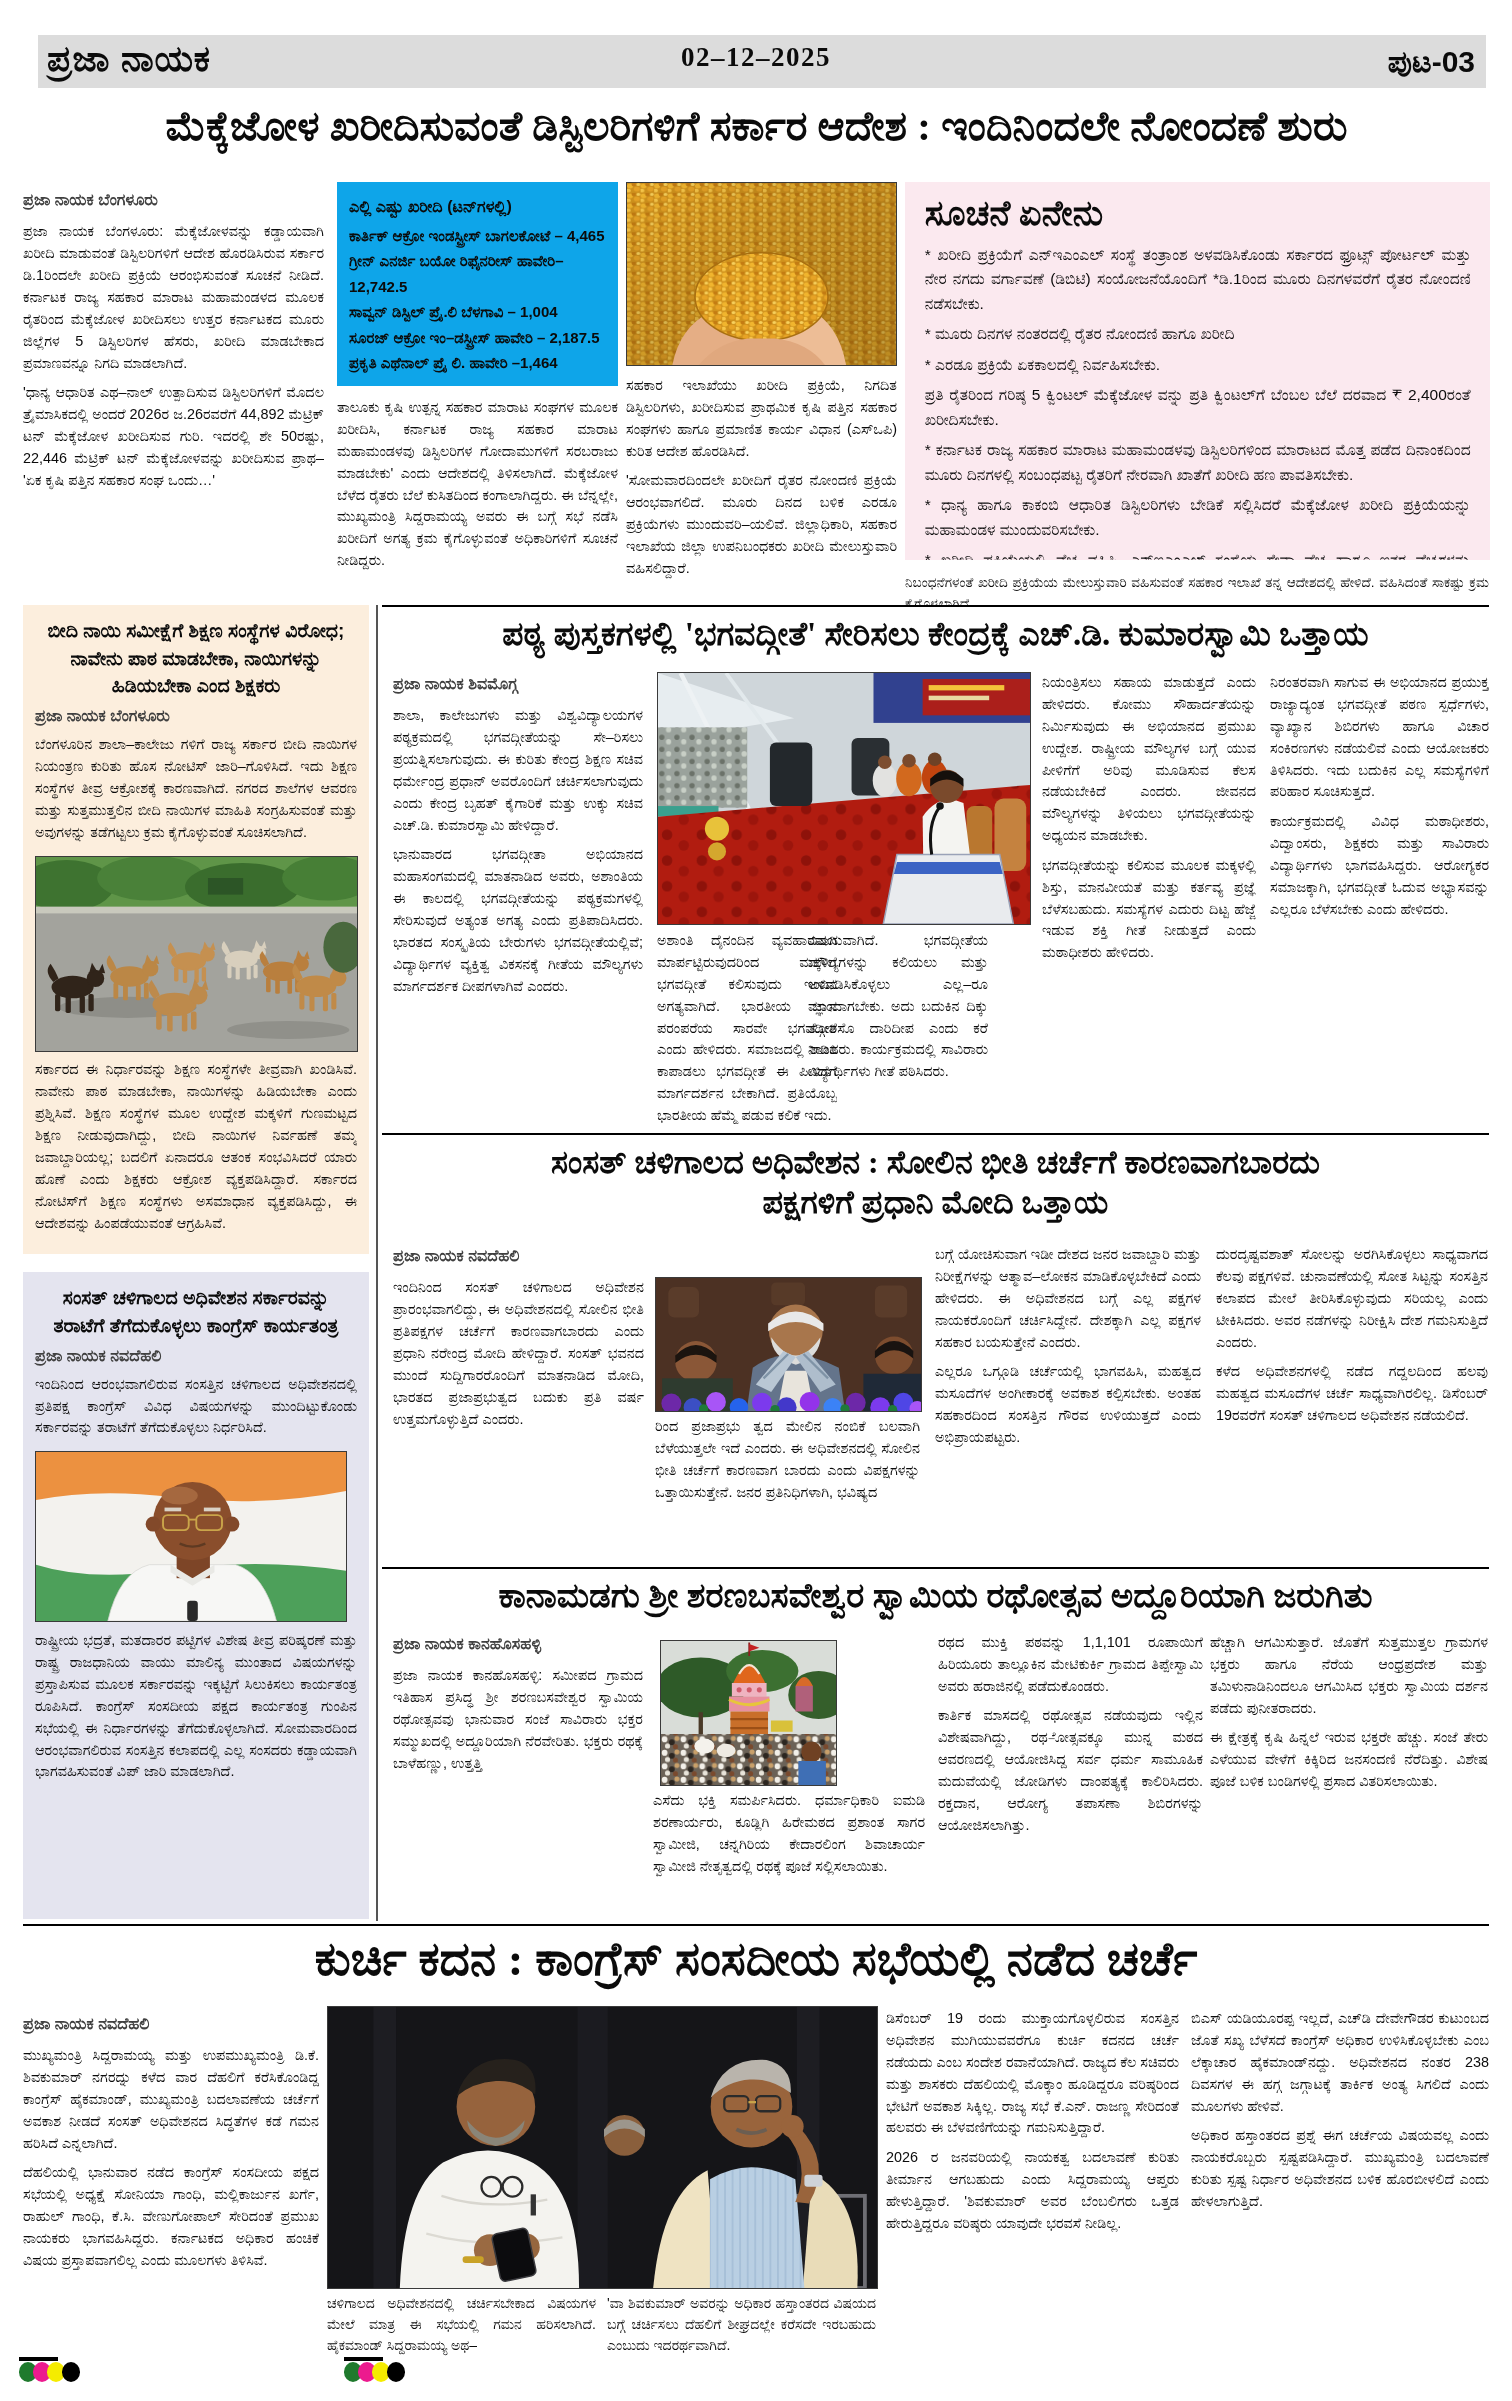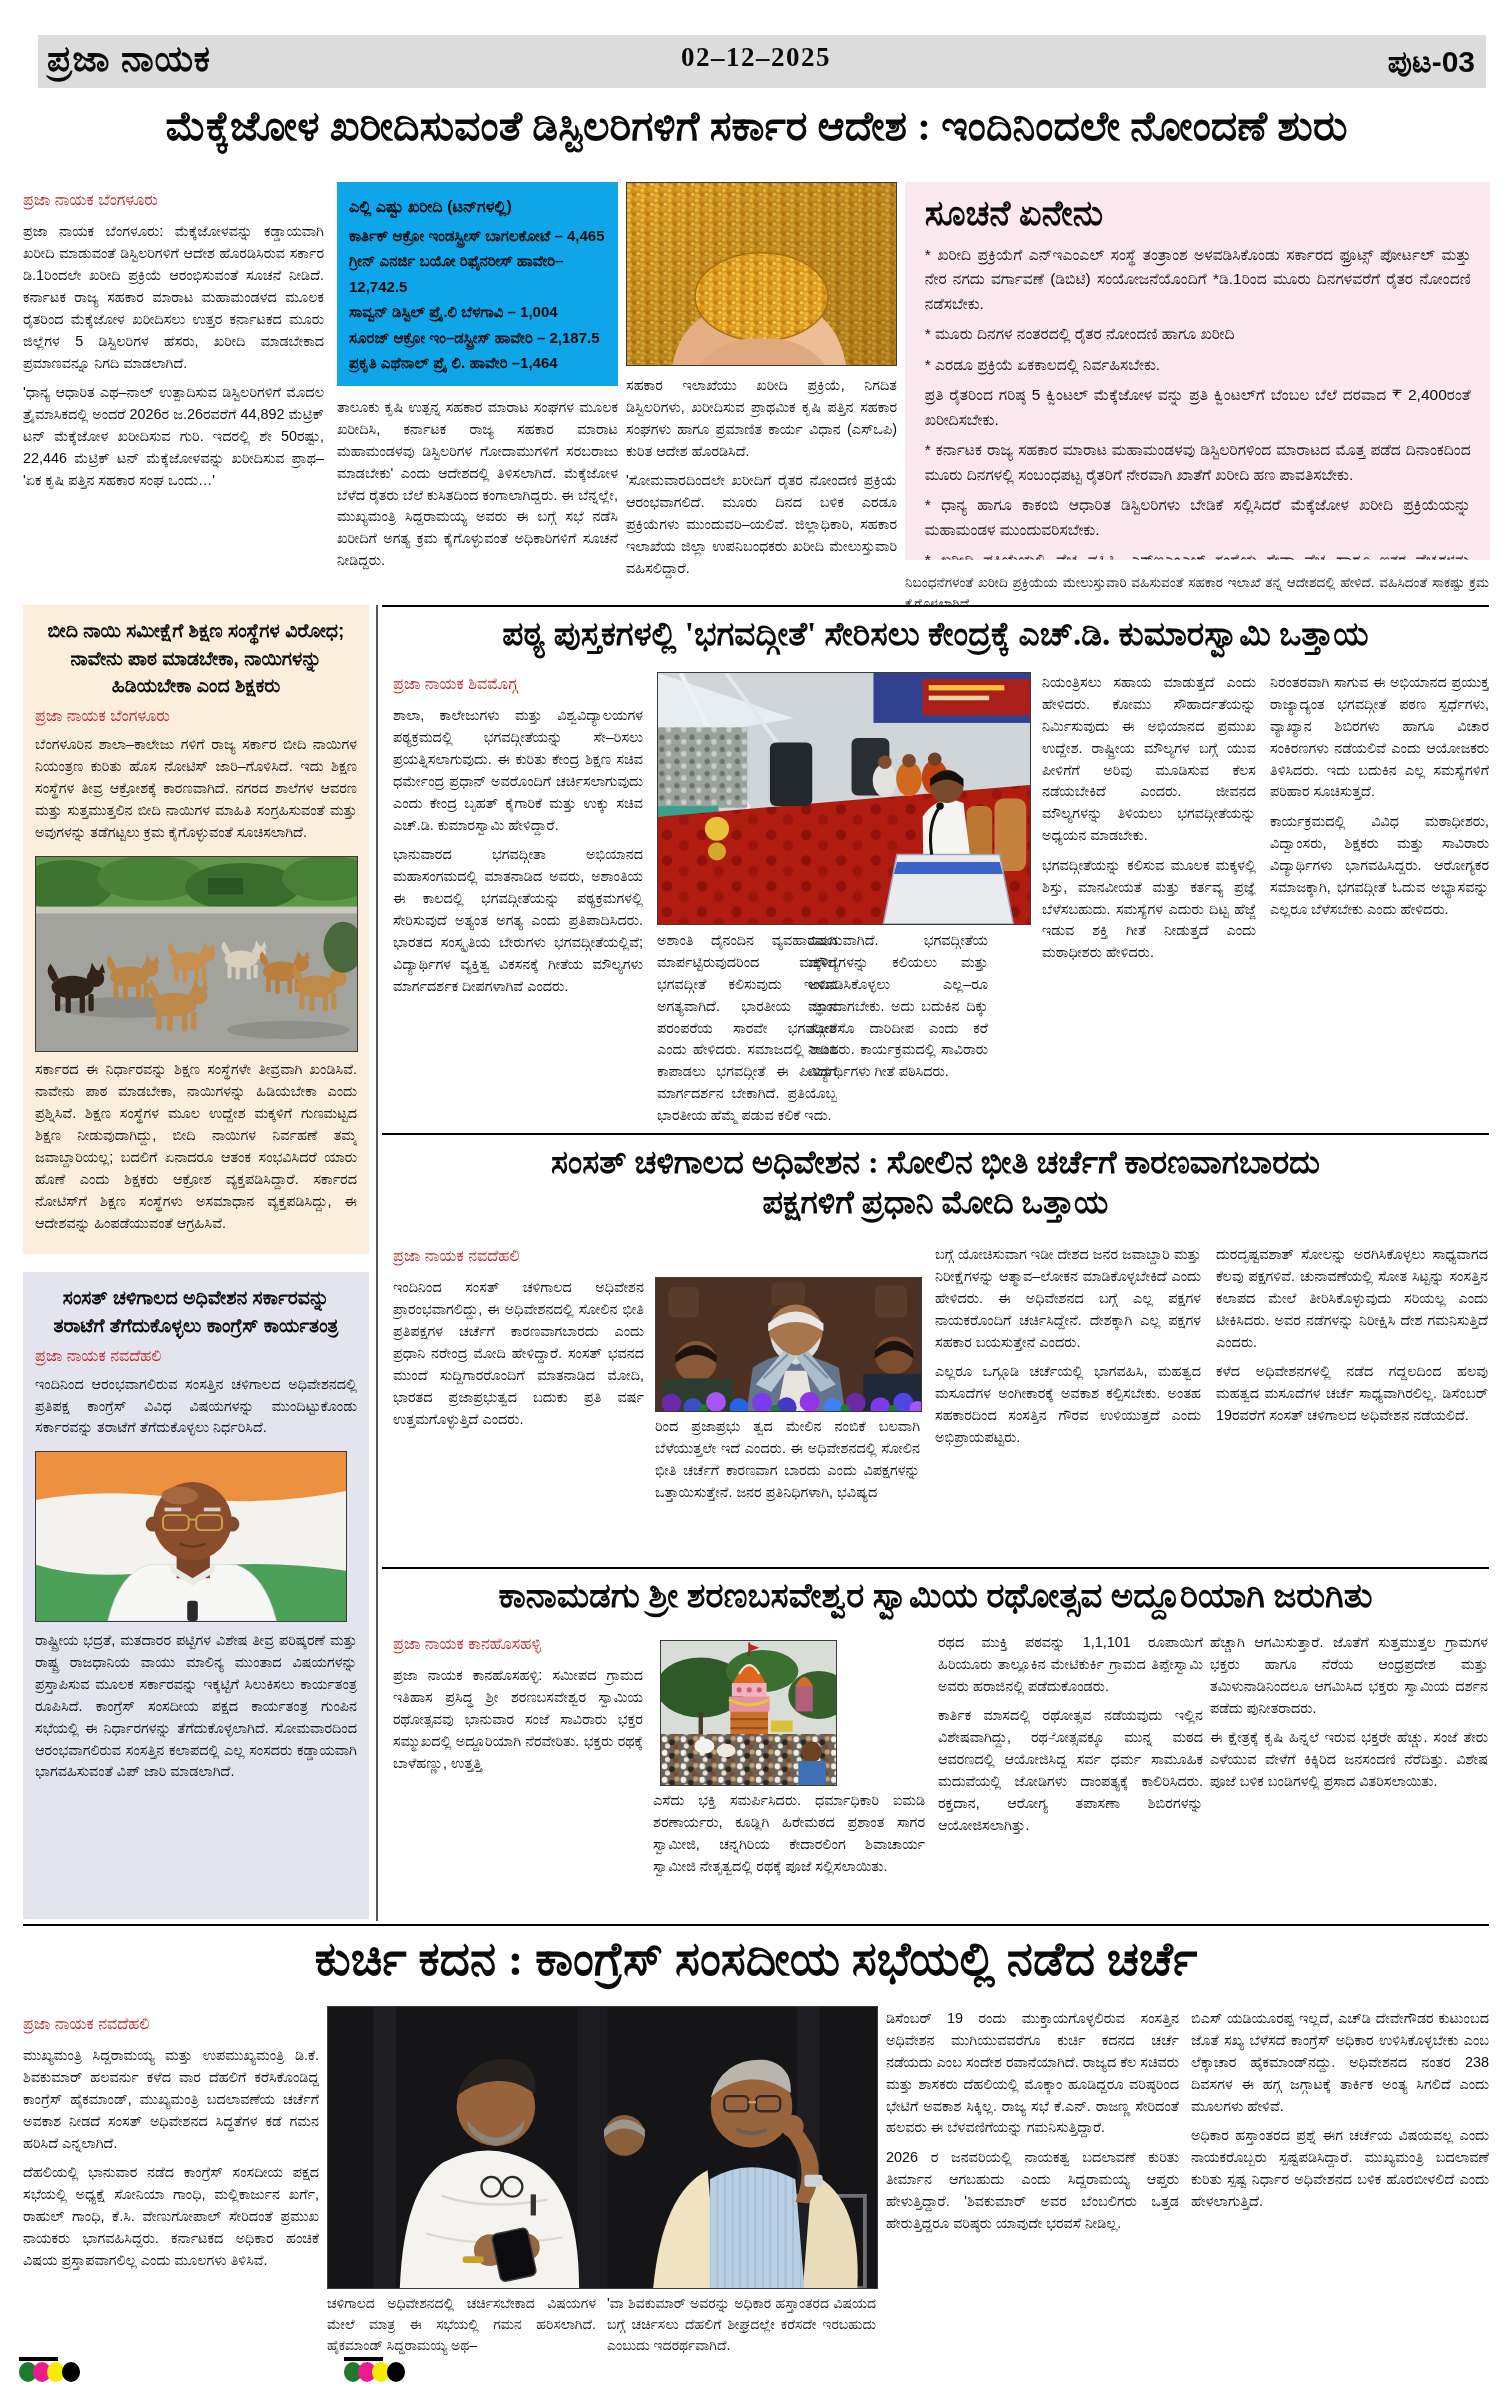--- a/index.html
+++ b/index.html
@@ -11,21 +11,21 @@
   .masthead{font-weight:bold;font-size:36px;letter-spacing:0.8px;}
   .hdrdate{font-family:"Liberation Serif",serif;font-weight:bold;font-size:27px;letter-spacing:1.5px;text-align:center;}
   .pageno{font-weight:bold;font-size:30px;text-align:right;}
   
   .h-main{font-family:"Liberation Serif",serif;font-weight:900;font-size:41px;text-align:center;line-height:1.1;}
   .h-art{font-family:"Liberation Serif",serif;font-weight:900;text-align:center;line-height:1.25;}
   .h-box{font-weight:bold;font-size:19px;text-align:center;line-height:1.45;}
   
   .jtext{text-align:justify;font-size:14.4px;line-height:1.52;word-break:break-word;overflow:hidden;}
   .jtext p{margin:0 0 7.6px 0;}
-  .dateline{color:#b91c1c;font-weight:normal;font-size:16px;margin-bottom:9px;}
+  .dateline{color:#404040;font-weight:bold;font-size:16px;margin-bottom:9px;}
   .rule{background:#000;}
   .vline{background:#555;}
   
   .statsbox{background:#0ea5e9;padding:10.6px 12px;font-weight:bold;font-size:15px;line-height:1.7;}
   .statsbox .t{font-size:16px;margin-bottom:3px;}
   .noticebox{background:#fbe9ef;padding:12px 19.7px;overflow:hidden;}
   .noticebox .t{font-weight:900;font-size:35px;margin:0 0 9px 0;font-family:"Liberation Serif",serif;}
   .noticebox p{font-size:15.5px;line-height:1.58;margin:0 0 6px 0;text-align:justify;}
   .boxA{background:#fceedd;padding:12px;overflow:hidden;}
   .boxB{background:#e4e4ef;padding:12px;overflow:hidden;}
@@ -384,21 +384,21 @@
   <div class="abs jtext" style="left:1210px;top:1632px;width:278px;height:287px;">
     <p>ಹೆಚ್ಚಾಗಿ ಆಗಮಿಸುತ್ತಾರೆ. ಜೊತೆಗೆ ಸುತ್ತಮುತ್ತಲ ಗ್ರಾಮಗಳ ಭಕ್ತರು ಹಾಗೂ ನೆರೆಯ ಆಂಧ್ರಪ್ರದೇಶ ಮತ್ತು ತಮಿಳುನಾಡಿನಿಂದಲೂ ಆಗಮಿಸಿದ ಭಕ್ತರು ಸ್ವಾಮಿಯ ದರ್ಶನ ಪಡೆದು ಪುನೀತರಾದರು.</p>
     <p>ಈ ಕ್ಷೇತ್ರಕ್ಕೆ ಕೃಷಿ ಹಿನ್ನಲೆ ಇರುವ ಭಕ್ತರೇ ಹೆಚ್ಚು. ಸಂಜೆ ತೇರು ಎಳೆಯುವ ವೇಳೆಗೆ ಕಿಕ್ಕಿರಿದ ಜನಸಂದಣಿ ನೆರೆದಿತ್ತು. ವಿಶೇಷ ಪೂಜೆ ಬಳಿಕ ಬಂಡಿಗಳಲ್ಲಿ ಪ್ರಸಾದ ವಿತರಿಸಲಾಯಿತು.</p>
   </div>
 
   <div class="abs rule" style="left:23px;top:1924px;width:1466px;height:1.5px;"></div>
   <div class="abs h-art" style="left:23px;top:1930px;width:1466px;font-size:47px;">ಕುರ್ಚಿ ಕದನ : ಕಾಂಗ್ರೆಸ್ ಸಂಸದೀಯ ಸಭೆಯಲ್ಲಿ ನಡೆದ ಚರ್ಚೆ</div>
 
   <div class="abs jtext" style="left:23px;top:2012px;width:296px;height:355px;">
     <div class="dateline">ಪ್ರಜಾ ನಾಯಕ ನವದೆಹಲಿ</div>
-    <p>ಮುಖ್ಯಮಂತ್ರಿ ಸಿದ್ದರಾಮಯ್ಯ ಮತ್ತು ಉಪಮುಖ್ಯಮಂತ್ರಿ ಡಿ.ಕೆ. ಶಿವಕುಮಾರ್ ಹಲವರ್ನು ಕಳೆದ ವಾರ ದೆಹಲಿಗೆ ಕರೆಸಿಕೊಂಡಿದ್ದ ಕಾಂಗ್ರೆಸ್ ಹೈಕಮಾಂಡ್, ಮುಖ್ಯಮಂತ್ರಿ ಬದಲಾವಣೆಯ ಚರ್ಚೆಗೆ ಅವಕಾಶ ನೀಡದೆ ಸಂಸತ್ ಅಧಿವೇಶನದ ಸಿದ್ಧತೆಗಳ ಕಡೆ ಗಮನ ಹರಿಸಿದೆ ಎನ್ನಲಾಗಿದೆ.</p>
+    <p>ಮುಖ್ಯಮಂತ್ರಿ ಸಿದ್ದರಾಮಯ್ಯ ಮತ್ತು ಉಪಮುಖ್ಯಮಂತ್ರಿ ಡಿ.ಕೆ. ಶಿವಕುಮಾರ್ ನಗರದ್ನು ಕಳೆದ ವಾರ ದೆಹಲಿಗೆ ಕರೆಸಿಕೊಂಡಿದ್ದ ಕಾಂಗ್ರೆಸ್ ಹೈಕಮಾಂಡ್, ಮುಖ್ಯಮಂತ್ರಿ ಬದಲಾವಣೆಯ ಚರ್ಚೆಗೆ ಅವಕಾಶ ನೀಡದೆ ಸಂಸತ್ ಅಧಿವೇಶನದ ಸಿದ್ಧತೆಗಳ ಕಡೆ ಗಮನ ಹರಿಸಿದೆ ಎನ್ನಲಾಗಿದೆ.</p>
     <p>ದೆಹಲಿಯಲ್ಲಿ ಭಾನುವಾರ ನಡೆದ ಕಾಂಗ್ರೆಸ್ ಸಂಸದೀಯ ಪಕ್ಷದ ಸಭೆಯಲ್ಲಿ ಅಧ್ಯಕ್ಷೆ ಸೋನಿಯಾ ಗಾಂಧಿ, ಮಲ್ಲಿಕಾರ್ಜುನ ಖರ್ಗೆ, ರಾಹುಲ್ ಗಾಂಧಿ, ಕೆ.ಸಿ. ವೇಣುಗೋಪಾಲ್ ಸೇರಿದಂತೆ ಪ್ರಮುಖ ನಾಯಕರು ಭಾಗವಹಿಸಿದ್ದರು. ಕರ್ನಾಟಕದ ಅಧಿಕಾರ ಹಂಚಿಕೆ ವಿಷಯ ಪ್ರಸ್ತಾಪವಾಗಲಿಲ್ಲ ಎಂದು ಮೂಲಗಳು ತಿಳಿಸಿವೆ.</p>
   </div>
 
   <div class="abs photo" style="left:327px;top:2006px;width:549px;height:281px;">
     <svg viewBox="0 0 726 372" preserveAspectRatio="none">
       <defs>
         <pattern id="stripes" width="10" height="10" patternUnits="userSpaceOnUse">
           <rect width="10" height="10" fill="#b9cfe3"></rect>
           <rect x="4" width="2" height="10" fill="#a3bdd6"></rect>
         </pattern>

